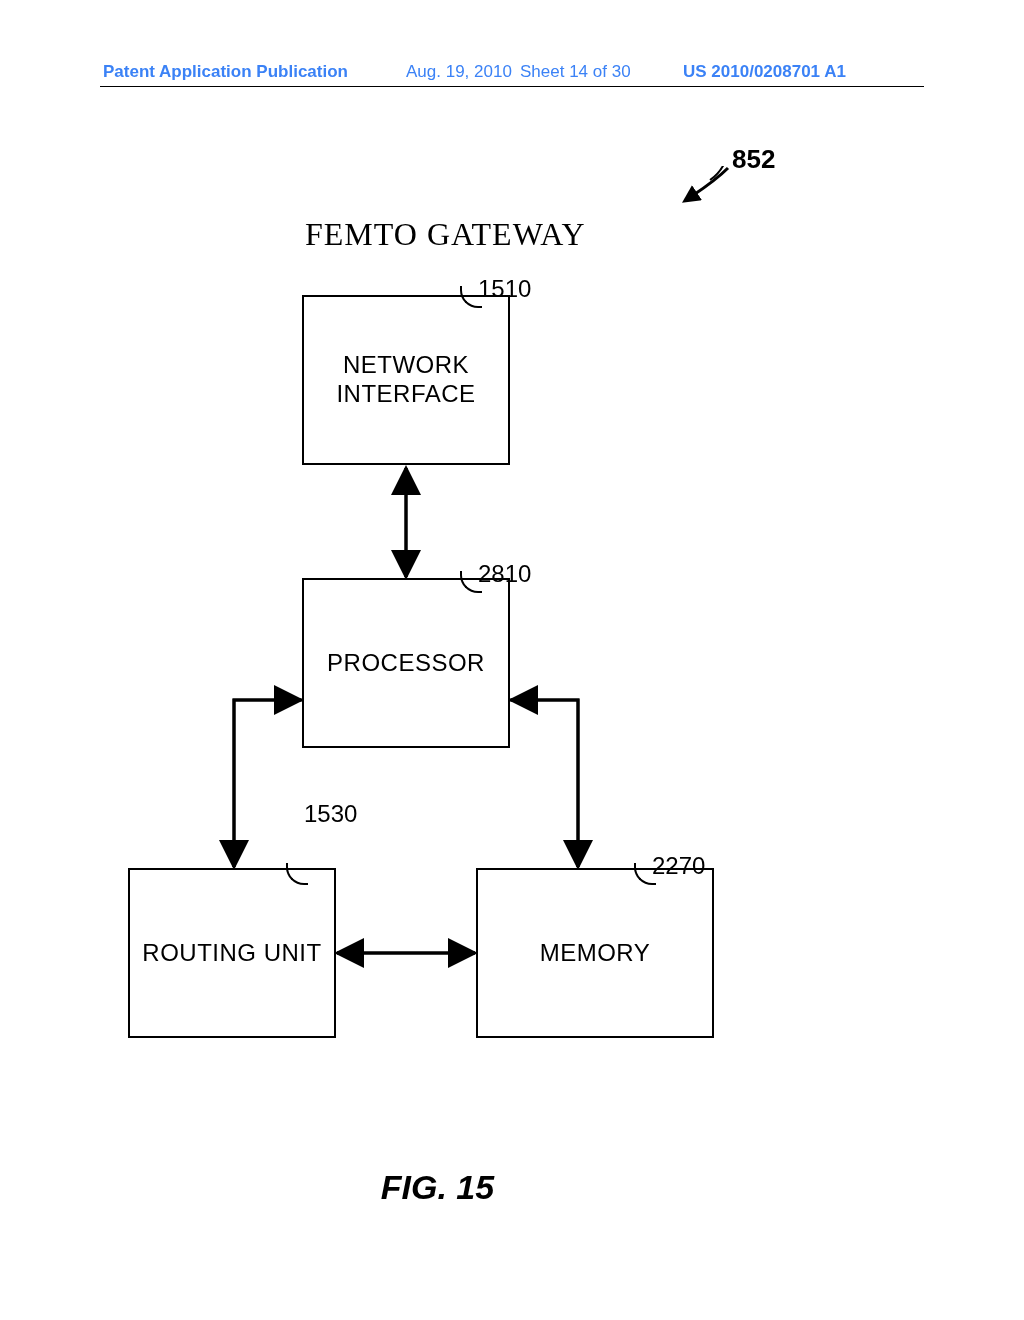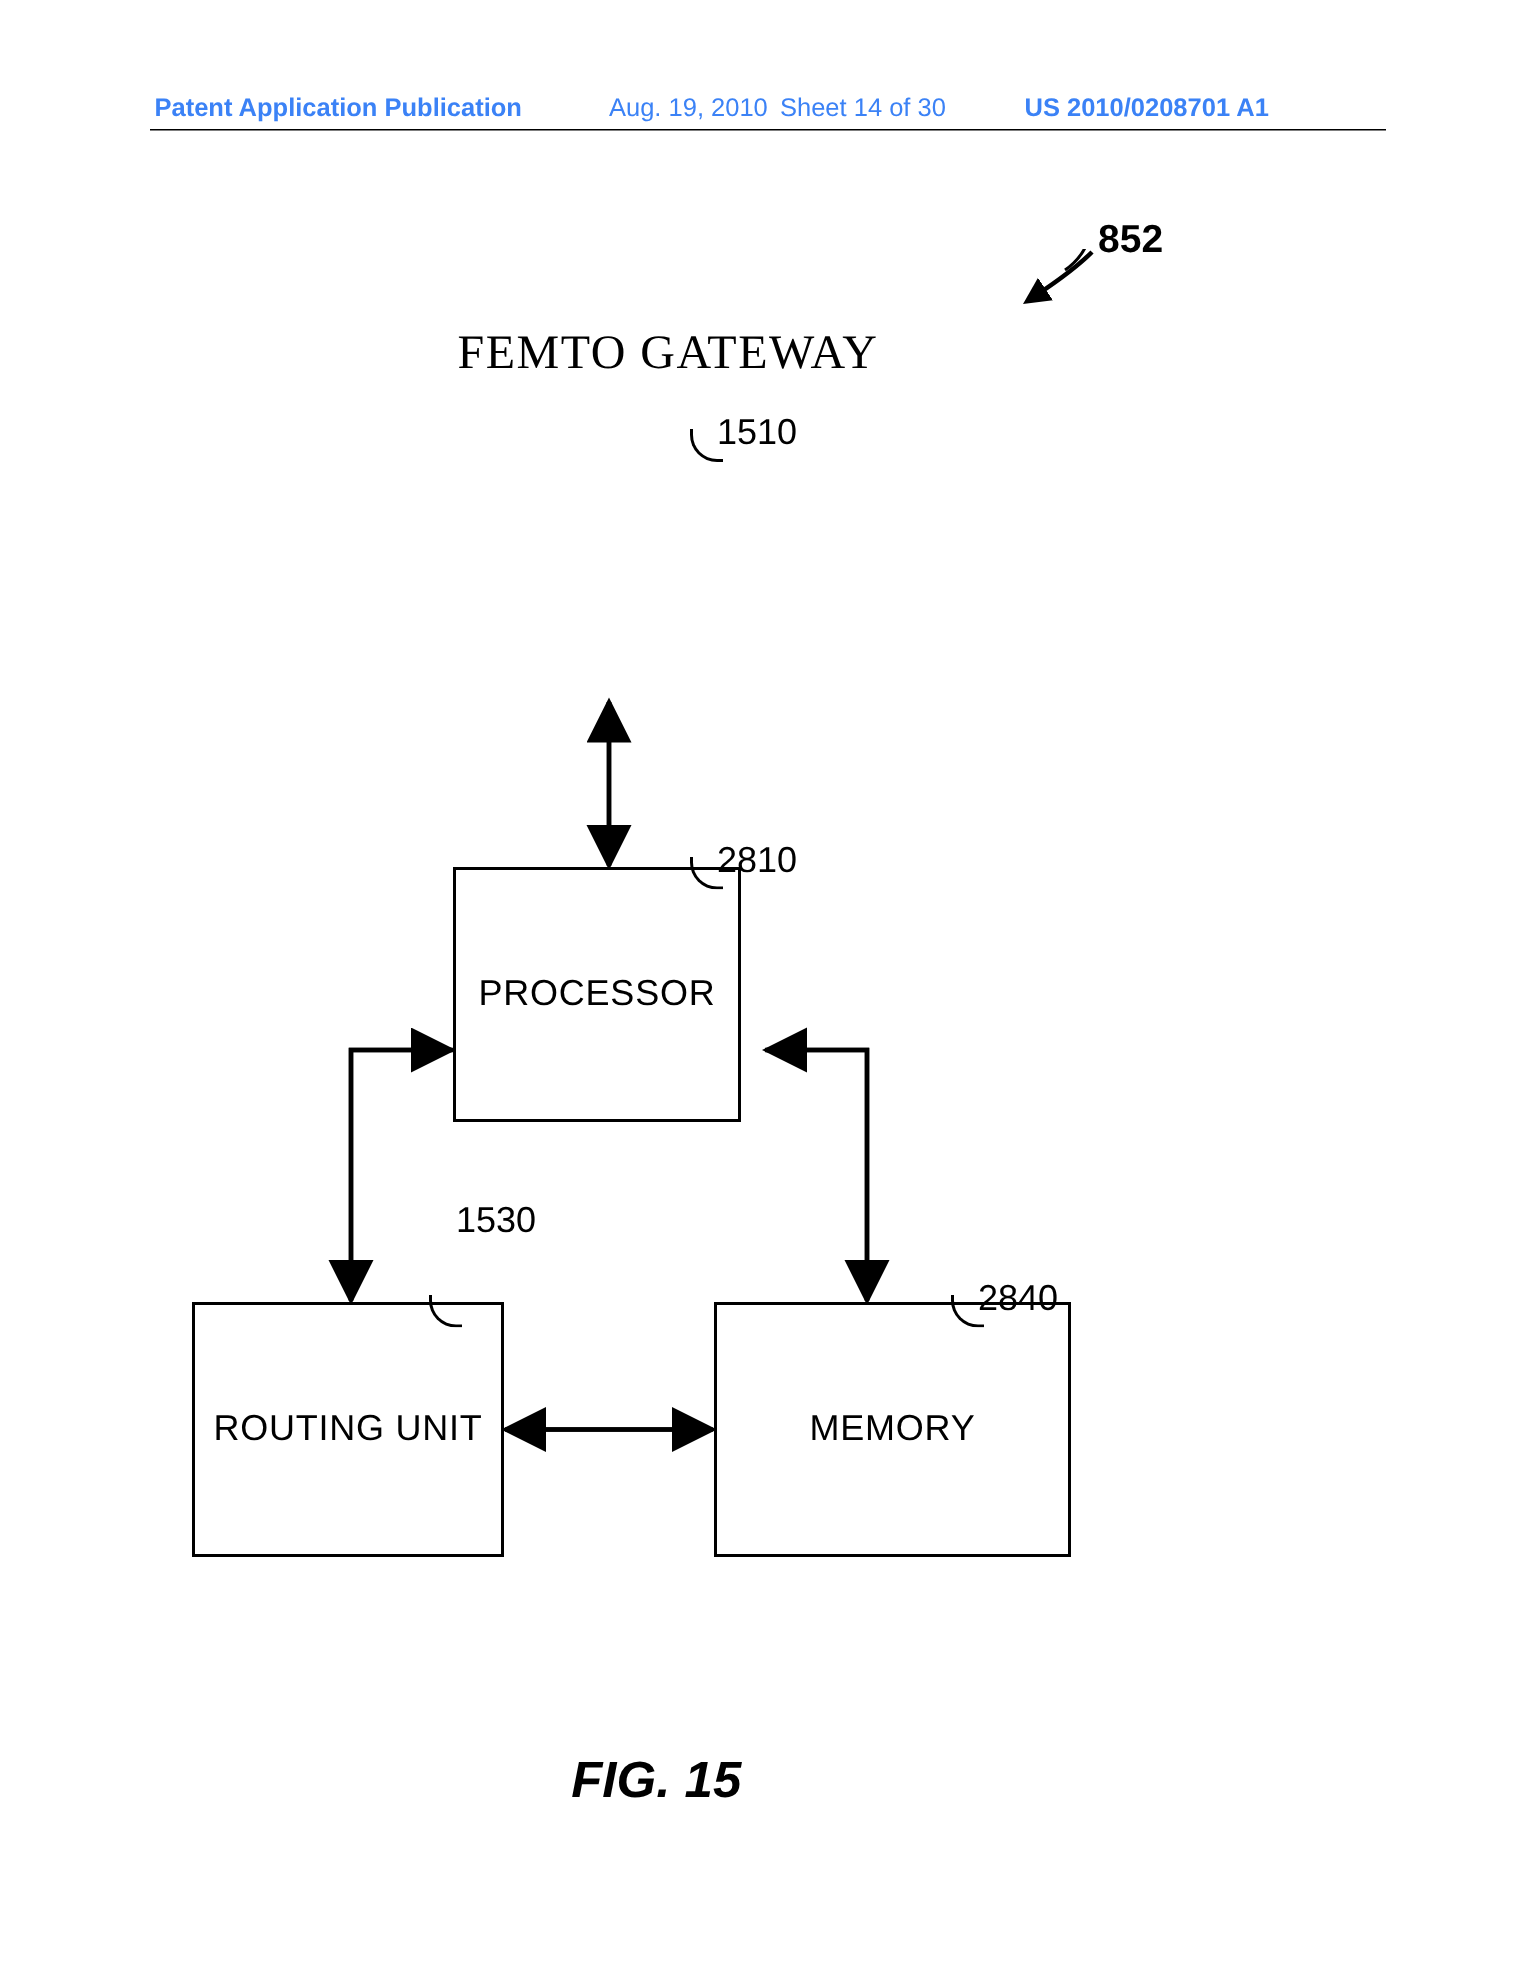--- a/index.html
+++ b/index.html
@@ -26,21 +26,21 @@
     display: flex;
     align-items: center;
     justify-content: center;
     text-align: center;
     font-size: 24px;
     letter-spacing: 0.5px;
   }
 
   .box-net { top: 295px; left: 302px; width: 208px; height: 170px; }
   .box-net .inner { line-height: 1.2; }
-  .box-proc { top: 578px; left: 302px; width: 192px; height: 170px; }
+  .box-proc { top: 578px; left: 302px; width: 208px; height: 170px; }
   .box-rout { top: 868px; left: 128px; width: 208px; height: 170px; }
   .box-mem  { top: 868px; left: 476px; width: 238px; height: 170px; }
 
   .ref { position: absolute; font-size: 24px; }
   .ref-1510 { top: 275px; left: 478px; }
   .ref-1520 { top: 560px; left: 478px; }
   .ref-1530 { top: 800px; left: 304px; }
   .ref-1540 { top: 852px; left: 652px; }
   .hook { position: absolute; width: 22px; height: 22px; border-left: 2px solid #000; border-bottom: 2px solid #000; border-bottom-left-radius: 18px; }
   .hook-1510 { top: 286px; left: 460px; }
@@ -80,40 +80,46 @@
       <marker id="ah-852" markerWidth="10" markerHeight="10" refX="2" refY="3" orient="auto">
         <path d="M0,0 L6,3 L0,6 Z" fill="#000"></path>
       </marker>
     </defs>
     <path d="M48,2 C40,10 30,18 12,30" stroke="#000" stroke-width="3" fill="none" marker-end="url(#ah-852)"></path>
     <path d="M44,-2 C40,6 36,10 30,14" stroke="#000" stroke-width="2" fill="none"></path>
   </svg>
 
   <div class="title">FEMTO GATEWAY</div>
 
+  <div class="box box-net">
+    <div class="inner">
+      <div>NETWORK</div>
+      <div>INTERFACE</div>
+    </div>
+  </div>
   <div class="hook hook-1510"></div>
   <div class="ref ref-1510">1510</div>
 
   <div class="box box-proc">
     <div>PROCESSOR</div>
   </div>
   <div class="hook hook-1520"></div>
   <div class="ref ref-1520">2810</div>
 
   <div class="box box-rout">
     <div>ROUTING UNIT</div>
   </div>
   <div class="hook hook-1530"></div>
   <div class="ref ref-1530">1530</div>
 
   <div class="box box-mem">
     <div>MEMORY</div>
   </div>
   <div class="hook hook-1540"></div>
-  <div class="ref ref-1540">2840</div>
+  <div class="ref ref-1540">2270</div>
 
   <svg class="conn" style="top:0; left:0;" width="1024" height="1320">
     <defs>
       <marker id="arrow" markerWidth="12" markerHeight="12" refX="9" refY="5" orient="auto">
         <path d="M0,0 L10,5 L0,10 Z" fill="#000"></path>
       </marker>
     </defs>
 
     <line x1="406" y1="577" x2="406" y2="468" stroke="#000" stroke-width="3" marker-end="url(#arrow)"></line>
     <line x1="406" y1="468" x2="406" y2="577" stroke="#000" stroke-width="3" marker-end="url(#arrow)"></line>

